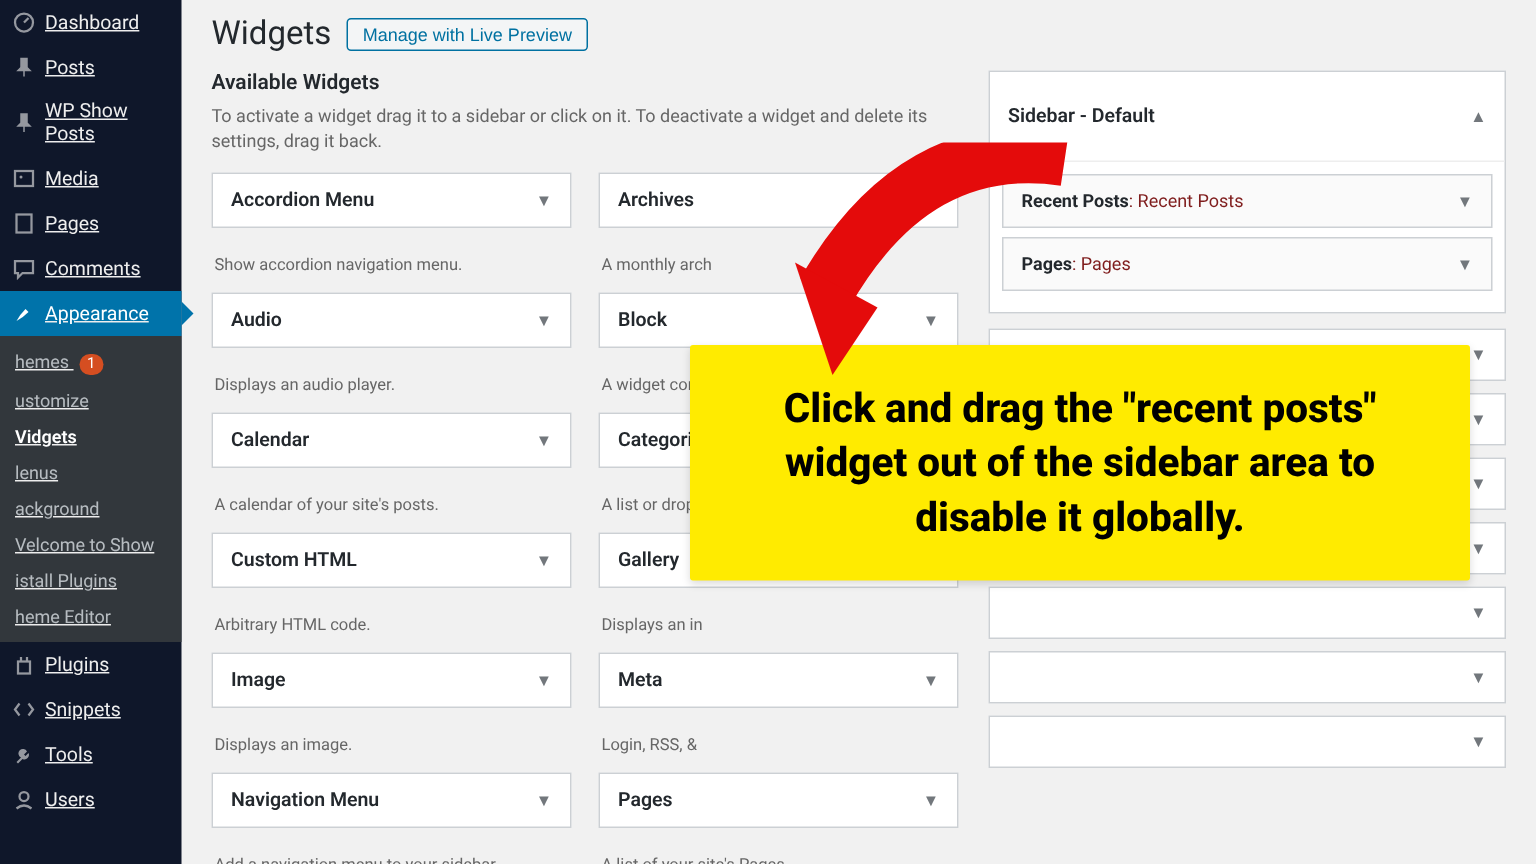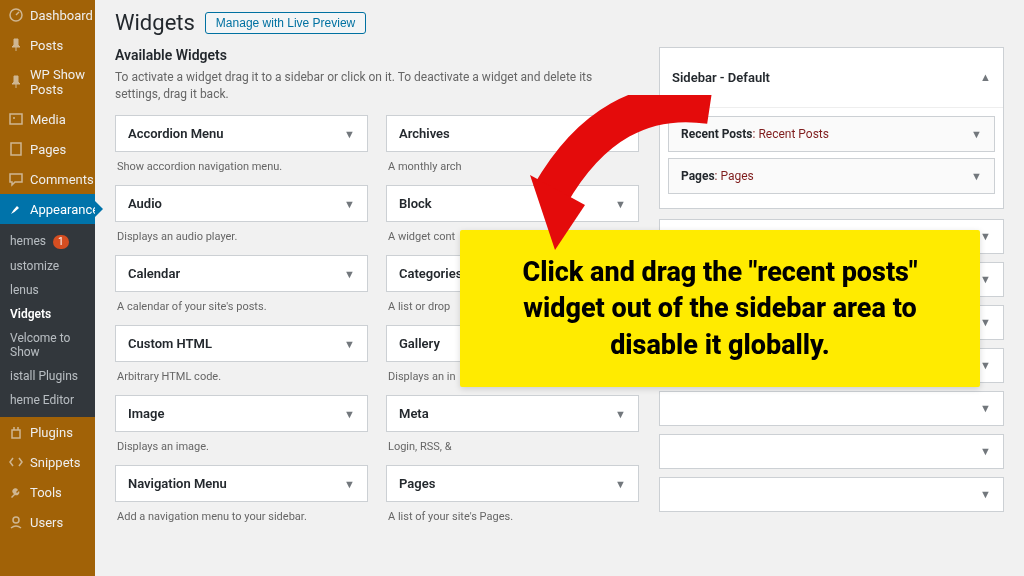--- a/index.html
+++ b/index.html
@@ -1,18 +1,18 @@
 <!DOCTYPE html>
 <html><head>
 <meta charset="utf-8">
 <style>
 * { margin: 0; padding: 0; box-sizing: border-box; }
 body { font-family: -apple-system, BlinkMacSystemFont, "Segoe UI", Roboto, sans-serif; font-size: 13px; color: #444; background: #f1f1f1; width: 1024px; height: 576px; overflow: hidden; position: relative; }
 .layout { display: flex; height: 100%; }
-.sidebar { width: 95px; background: #a16207; color: #eee; padding-top: 0; flex-shrink: 0; }
+.sidebar { width: 121px; background: #0f172a; color: #eee; padding-top: 0; flex-shrink: 0; text-decoration: underline; }
 .sidebar-item { display: flex; align-items: center; padding: 7px 8px; color: #eee; font-size: 13px; cursor: pointer; position: relative; }
 .sidebar-item.active { background: #0073aa; color: #fff; }
 .sidebar-item .arrow-right { position: absolute; right: -8px; width: 0; height: 0; border-top: 8px solid transparent; border-bottom: 8px solid transparent; border-left: 8px solid #0073aa; }
 .sidebar-icon { width: 16px; height: 16px; margin-right: 6px; display: inline-flex; align-items: center; justify-content: center; opacity: 0.6; }
 .sidebar-item.active .sidebar-icon { opacity: 1; }
 .sidebar-sub { background: #32373c; padding: 5px 0; }
 .sidebar-sub-item { padding: 5px 10px; color: rgba(240,245,250,0.7); font-size: 12px; cursor: pointer; }
 .sidebar-sub-item.active { color: #fff; font-weight: 600; }
 .badge { background: #d54e21; color: #fff; border-radius: 9px; font-size: 10px; padding: 0 5px; margin-left: 4px; display: inline-block; line-height: 14px; min-width: 14px; text-align: center; }
 .main { flex: 1; padding: 10px 20px; overflow: hidden; position: relative; }
@@ -21,21 +21,21 @@
 .button-secondary { border: 1px solid #0071a1; color: #0071a1; background: #f3f5f6; padding: 3px 10px; border-radius: 3px; font-size: 12px; cursor: pointer; }
 .notice { background: #fff; border: 1px solid #ccd0d4; border-left: 4px solid #ffb900; padding: 10px 12px; margin-bottom: 18px; font-size: 13px; color: #444; }
 .notice a { color: #0073aa; text-decoration: underline; font-style: italic; }
 .notice .action-links a { font-style: normal; }
 .content-cols { display: flex; gap: 20px; }
 .left-col { flex: 1.5; }
 .right-col { width: 345px; flex-shrink: 0; }
 h2.section { font-size: 14px; font-weight: 600; color: #23282d; margin-bottom: 6px; }
 .section-desc { font-size: 12px; color: #666; margin-bottom: 12px; line-height: 1.4; }
 .widget-grid { display: grid; grid-template-columns: 1fr 1fr; gap: 0 18px; }
-.widget-box { border: 1px solid #ccd0d4; background: #fff; padding: 10px 12px; display: flex; justify-content: space-between; align-items: flex-end; cursor: move; margin-bottom: 2px; }
+.widget-box { border: 1px solid #ccd0d4; background: #fff; padding: 10px 12px; display: flex; justify-content: space-between; align-items: center; cursor: move; margin-bottom: 12px; }
 .widget-name { font-size: 13px; font-weight: 600; color: #23282d; }
 .widget-toggle { color: #72777c; font-size: 11px; }
 .widget-desc { font-size: 11px; color: #666; padding: 6px 2px 12px; }
 .sidebar-area { border: 1px solid #ccd0d4; background: #fff; margin-bottom: 10px; }
 .sidebar-area-header { padding: 22px 12px; display: flex; justify-content: space-between; align-items: center; border-bottom: 1px solid #eee; cursor: pointer; }
 .sidebar-area-title { font-weight: 600; font-size: 13px; color: #23282d; }
 .sidebar-area-body { padding: 8px; }
 .placed-widget { border: 1px solid #ccd0d4; background: #fafafa; padding: 10px 12px; display: flex; justify-content: space-between; align-items: center; margin-bottom: 6px; cursor: move; }
 .placed-widget .wn { font-size: 12px; color: #23282d; }
 .placed-widget .wn .sub { color: #7f1d1d; }
@@ -104,22 +104,23 @@
             <svg width="16" height="16" viewBox="0 0 16 16">
               <path d="M3 13 Q5 9 9 5 L11 7 Q7 11 3 13 Z" fill="currentColor"></path>
             </svg>
           </span>
           <span>Appearance</span>
           <span class="arrow-right"></span>
         </div>
         <div class="sidebar-sub">
           <div class="sidebar-sub-item">hemes <span class="badge">1</span></div>
           <div class="sidebar-sub-item">ustomize</div>
+          <div class="sidebar-sub-item active">Vidgets</div>
           <div class="sidebar-sub-item">lenus</div>
-          <div class="sidebar-sub-item active">Vidgets</div>
+          <div class="sidebar-sub-item">ackground</div>
           <div class="sidebar-sub-item">Velcome to Show</div>
           <div class="sidebar-sub-item">istall Plugins</div>
           <div class="sidebar-sub-item">heme Editor</div>
         </div>
         <div class="sidebar-item">
           <span class="sidebar-icon">
             <svg width="16" height="16" viewBox="0 0 16 16">
               <rect x="4" y="6" width="8" height="8" fill="none" stroke="currentColor" stroke-width="1.5"></rect>
               <path d="M6 6 v-3 M10 6 v-3" stroke="currentColor" stroke-width="1.5"></path>
             </svg>

